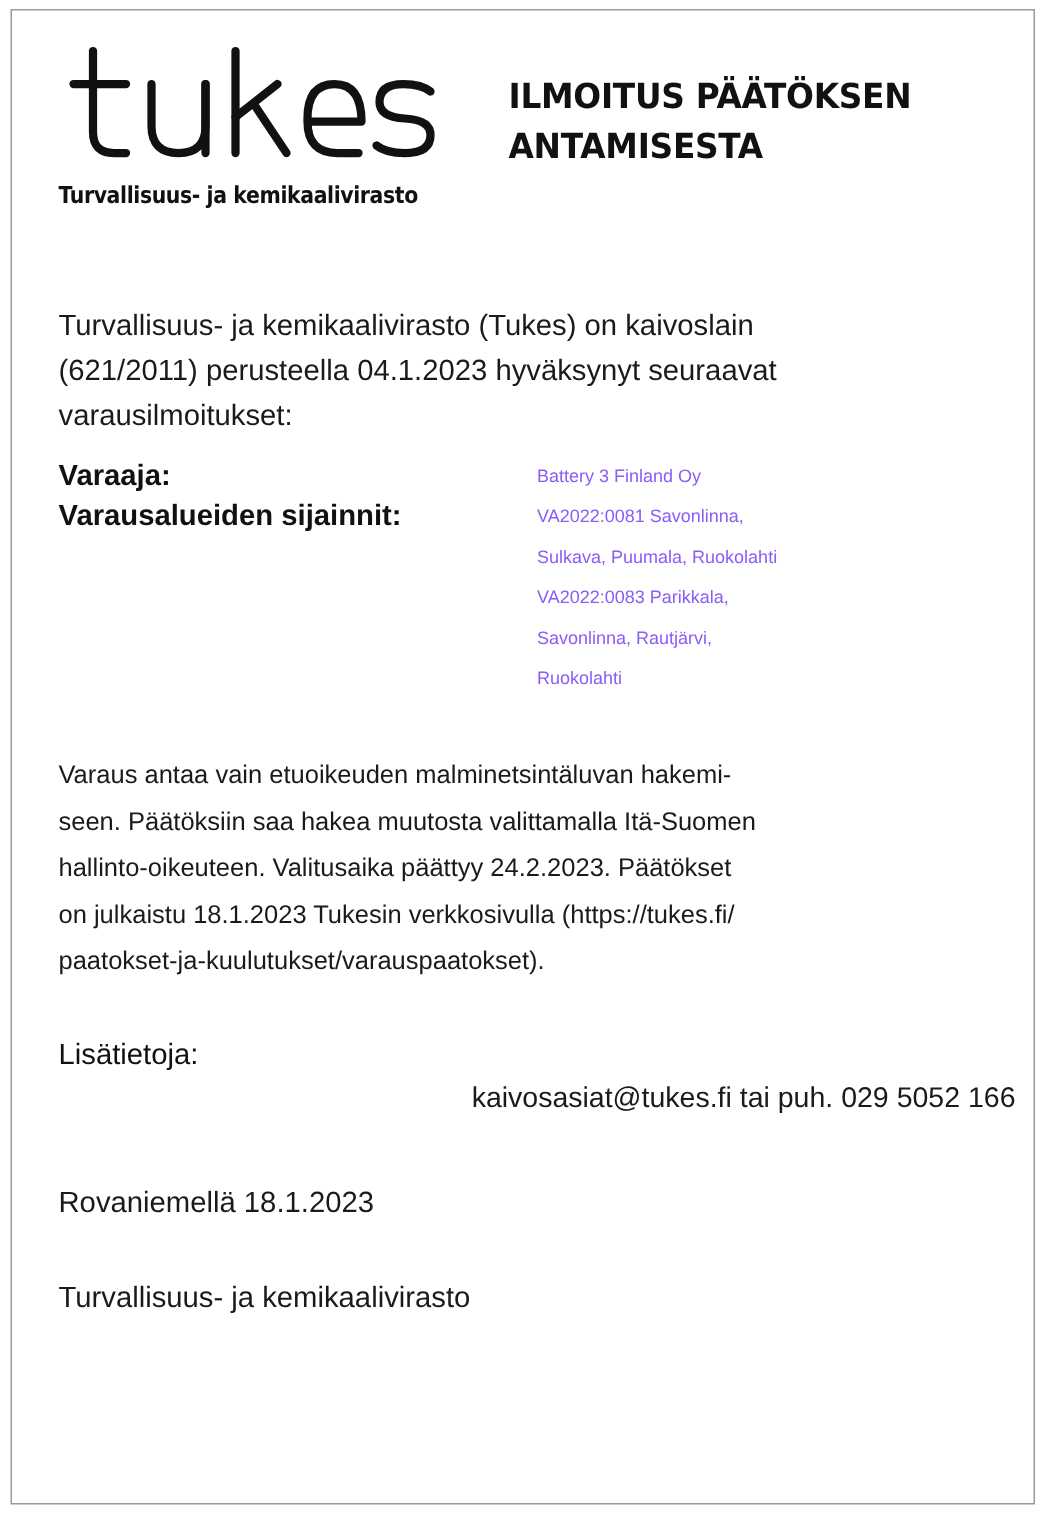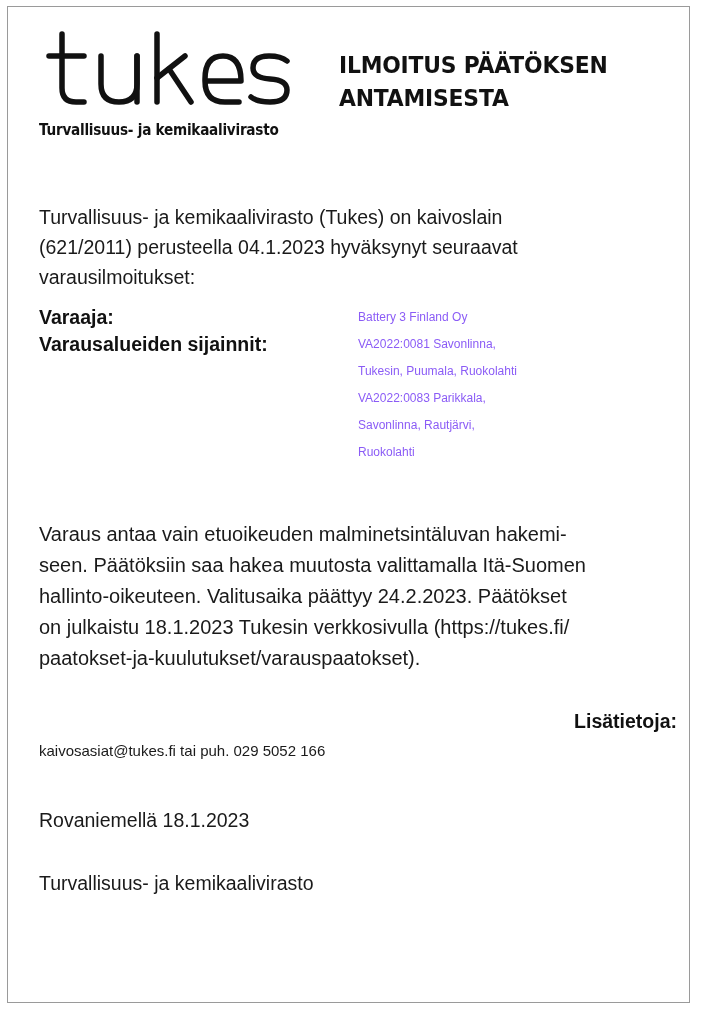--- a/index.html
+++ b/index.html
@@ -124,43 +124,43 @@
     line-height: 27px;
     color: #8b5cf6;
     white-space: pre-line;
   }
 
   .field-row-spacer {
     height: 18px;
   }
 
   .body-para {
-    margin-top: 35px;
-    font-size: 20px;
+    margin-top: 17px;
+    font-size: 17px;
     line-height: 31px;
     color: #1a1a1a;
     white-space: pre-line;
   }
 
   .contact-block {
     margin-top: 33px;
   }
 
   .contact-label {
     font-size: 19.5px;
     line-height: 29px;
-    font-weight: 700;
-    color: #111111;
+    font-weight: 400;
+    color: #111111;
+  }
+
+  .contact-value {
+    font-size: 19px;
+    line-height: 29px;
+    color: #1a1a1a;
     text-align: right;
-  }
-
-  .contact-value {
-    font-size: 15px;
-    line-height: 29px;
-    color: #1a1a1a;
   }
 
   .signoff-place {
     margin-top: 41px;
     font-size: 19.5px;
     line-height: 29px;
     color: #1a1a1a;
   }
 
   .signoff-org {
@@ -216,21 +216,21 @@
 
       <div class="field-row">
         <div class="field-label">Varaaja:</div>
         <div class="field-value">Battery 3 Finland Oy</div>
       </div>
 
 
       <div class="field-row">
         <div class="field-label">Varausalueiden sijainnit:</div>
         <div class="field-value">VA2022:0081 Savonlinna,
-Tukesin, Puumala, Ruokolahti
+Sulkava, Puumala, Ruokolahti
 VA2022:0083 Parikkala,
 Savonlinna, Rautjärvi,
 Ruokolahti</div>
       </div>
 
       <div class="field-row-spacer"></div>
 
 
     </div>
 

